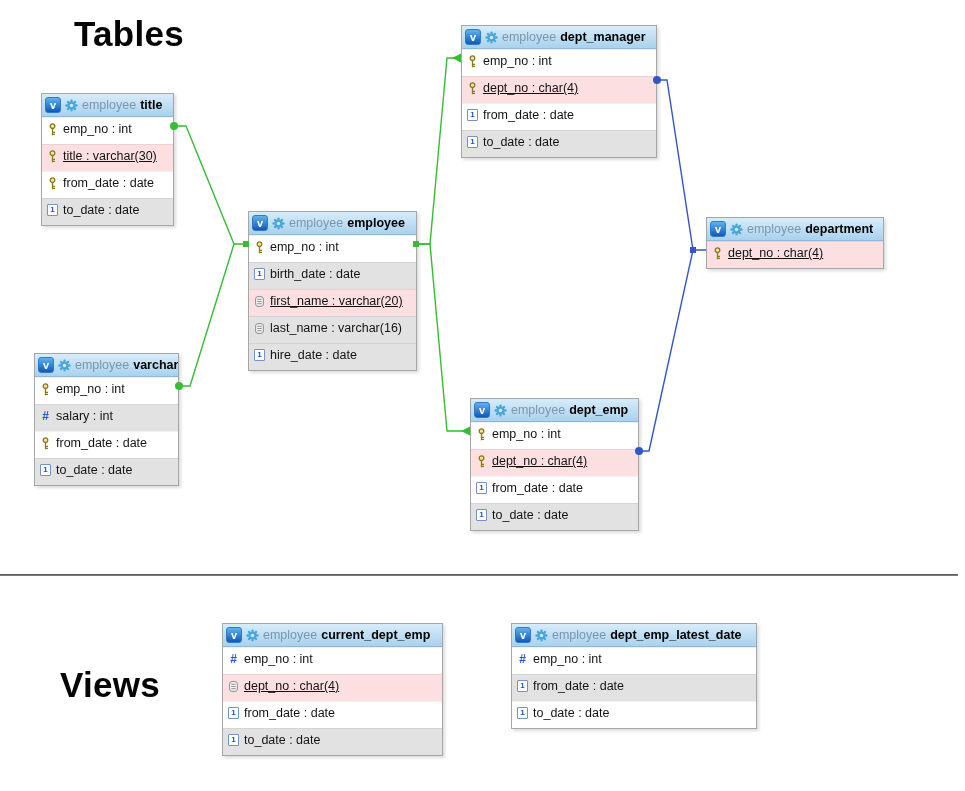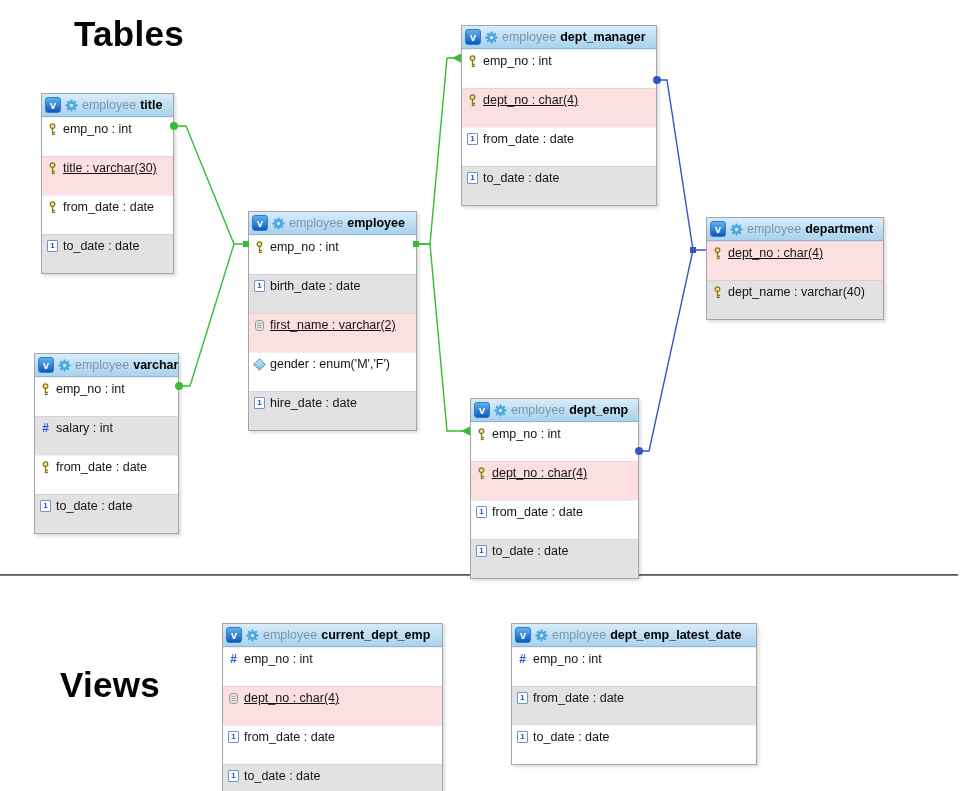--- a/index.html
+++ b/index.html
@@ -46,21 +46,21 @@
   .v-badge{
     flex:none;width:16px;height:16px;border-radius:3px;
     background:linear-gradient(to bottom,#5fb2ec,#1058be);
     border:1px solid #2e7cc9;box-sizing:border-box;
     color:#fff;font-weight:bold;font-size:11px;line-height:14px;text-align:center;
   }
   .gear{flex:none;width:13px;height:13px;display:inline-flex;}
   .schema{color:var(--schema-color);}
   .tname{font-weight:bold;color:#000;}
   .table-row{
-    height:22px;display:flex;align-items:center;gap:5px;padding:0 6px 16px 5px;
+    height:22px;display:flex;align-items:center;gap:5px;padding:0 6px 4px 5px;
     border-top:1px solid rgba(0,0,0,.06);white-space:nowrap;overflow:hidden;
   }
   .table-row:first-of-type{border-top:none;}
   .bg-white{background:#ffffff;}
   .bg-gray{background:var(--row-gray);}
   .bg-pink{background:var(--row-pink);text-decoration:underline;}
   .col-icon{flex:none;width:11px;display:inline-flex;justify-content:center;align-items:center;}
   .col-label{color:#141414;}
   .ic-date{
     display:inline-block;width:10px;height:10px;border:1px solid #7292c8;border-radius:1px;
@@ -217,27 +217,30 @@
         </span>
         <span class="col-label">birth_date : date</span>
       </div>
       <div class="table-row bg-pink">
         <span class="col-icon">
           <svg width="9" height="11" viewBox="0 0 9 11">
             <rect x="0.6" y="0.6" width="7.8" height="9.8" rx="2.4" fill="#f1f1f1" stroke="#909090" stroke-width="1"></rect>
             <path d="M2.3 3.3 H6.7 M2.3 5.5 H6.7 M2.3 7.7 H6.7" stroke="#8a8a8a" stroke-width="0.9"></path>
           </svg>
         </span>
-        <span class="col-label">first_name : varchar(2)</span>
-      </div>
-      <div class="table-row bg-white">
-        <span class="col-icon">
-          <span class="ic-enum"></span>
-        </span>
-        <span class="col-label">gender : enum('M','F')</span>
+        <span class="col-label">first_name : varchar(20)</span>
+      </div>
+      <div class="table-row bg-gray">
+        <span class="col-icon">
+          <svg width="9" height="11" viewBox="0 0 9 11">
+            <rect x="0.6" y="0.6" width="7.8" height="9.8" rx="2.4" fill="#f1f1f1" stroke="#909090" stroke-width="1"></rect>
+            <path d="M2.3 3.3 H6.7 M2.3 5.5 H6.7 M2.3 7.7 H6.7" stroke="#8a8a8a" stroke-width="0.9"></path>
+          </svg>
+        </span>
+        <span class="col-label">last_name : varchar(16)</span>
       </div>
       <div class="table-row bg-gray">
         <span class="col-icon">
           <span class="ic-date">1</span>
         </span>
         <span class="col-label">hire_date : date</span>
       </div>
     </div>
     <div class="table-card" style="left: 706px; top: 217px; width: 176px;">
       <div class="card-header">
@@ -258,29 +261,20 @@
         <span class="tname">department</span>
       </div>
       <div class="table-row bg-pink">
         <span class="col-icon">
           <svg width="9" height="13" viewBox="0 0 9 13">
             <circle cx="4.5" cy="3.2" r="2.3" fill="#f3e49c" stroke="#8a7a18" stroke-width="1.3"></circle>
             <path d="M4.5 5.5 V12.3 M4.5 9.3 H7 M4.5 11.4 H7" stroke="#8a7a18" stroke-width="1.3" fill="none"></path>
           </svg>
         </span>
         <span class="col-label">dept_no : char(4)</span>
-      </div>
-      <div class="table-row bg-gray">
-        <span class="col-icon">
-          <svg width="9" height="13" viewBox="0 0 9 13">
-            <circle cx="4.5" cy="3.2" r="2.3" fill="#f3e49c" stroke="#8a7a18" stroke-width="1.3"></circle>
-            <path d="M4.5 5.5 V12.3 M4.5 9.3 H7 M4.5 11.4 H7" stroke="#8a7a18" stroke-width="1.3" fill="none"></path>
-          </svg>
-        </span>
-        <span class="col-label">dept_name : varchar(40)</span>
       </div>
     </div>
     <div class="table-card" style="left: 34px; top: 353px; width: 143px;">
       <div class="card-header">
         <span class="v-badge">v</span>
         <span class="gear">
           <svg width="13" height="13" viewBox="0 0 16 16">
             <g fill="#47a7dd">
               <rect x="6.6" y="0.5" width="2.8" height="15" rx="1.2"></rect>
               <rect x="0.5" y="6.6" width="15" height="2.8" rx="1.2"></rect>

